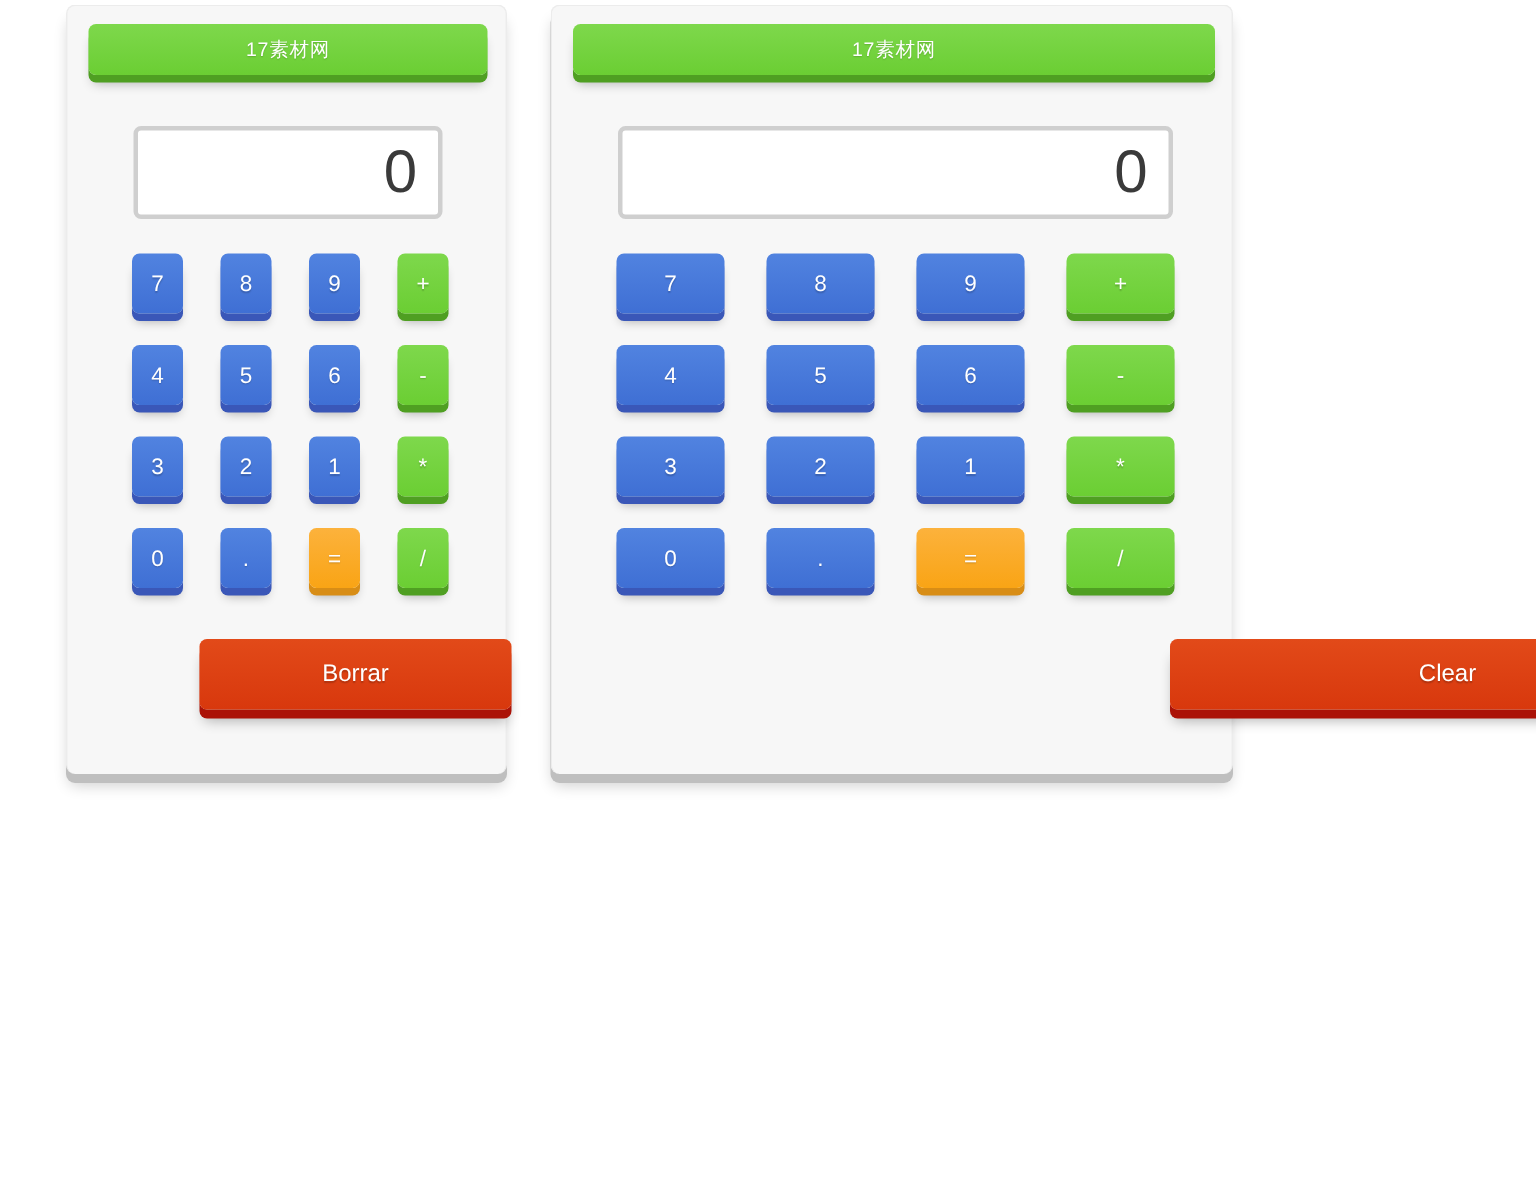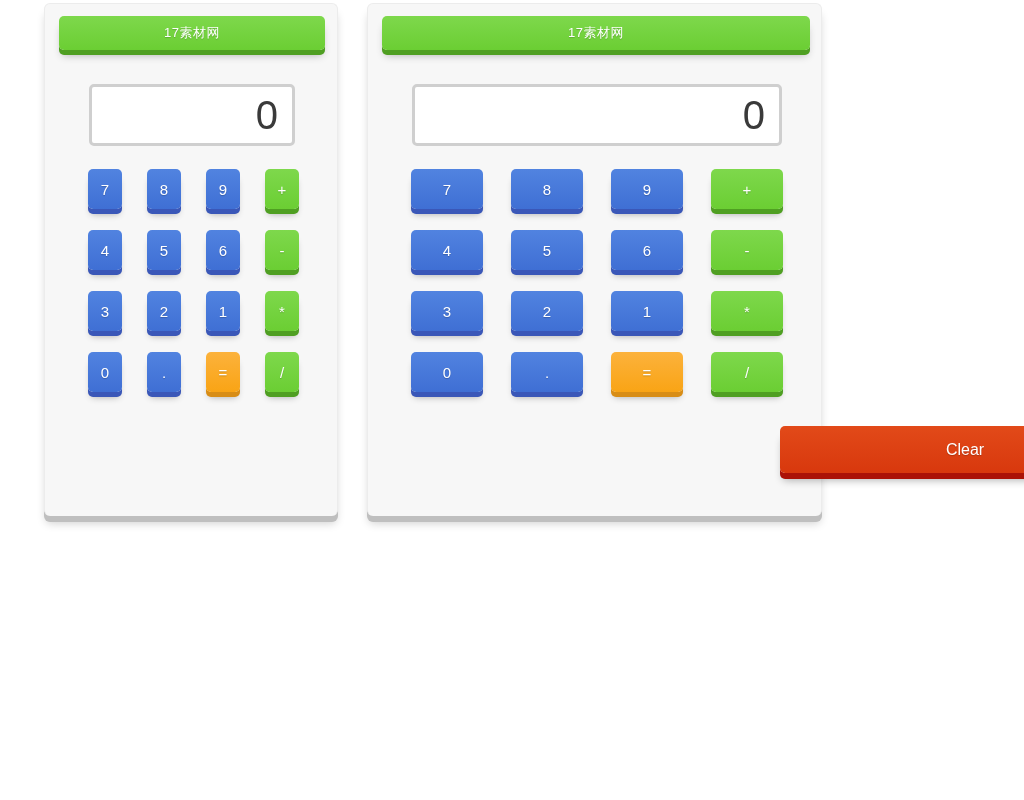--- a/index.html
+++ b/index.html
@@ -166,20 +166,21 @@
         <button class="key num">3</button>
         <button class="key num">2</button>
         <button class="key num">1</button>
         <button class="key op">*</button>
         <button class="key num">0</button>
         <button class="key num">.</button>
         <button class="key eq">=</button>
         <button class="key op">/</button>
       </div>
 
+    <button class="clear-btn">Borrar</button>
   </div>
 
   <div class="calc-card" id="card-right">
 
     <div class="brand-bar">17素材网</div>
 
     <div class="display" title="0">0</div>
 
     <div class="keypad" id="keypad-right">
         <button class="key num">7</button>

